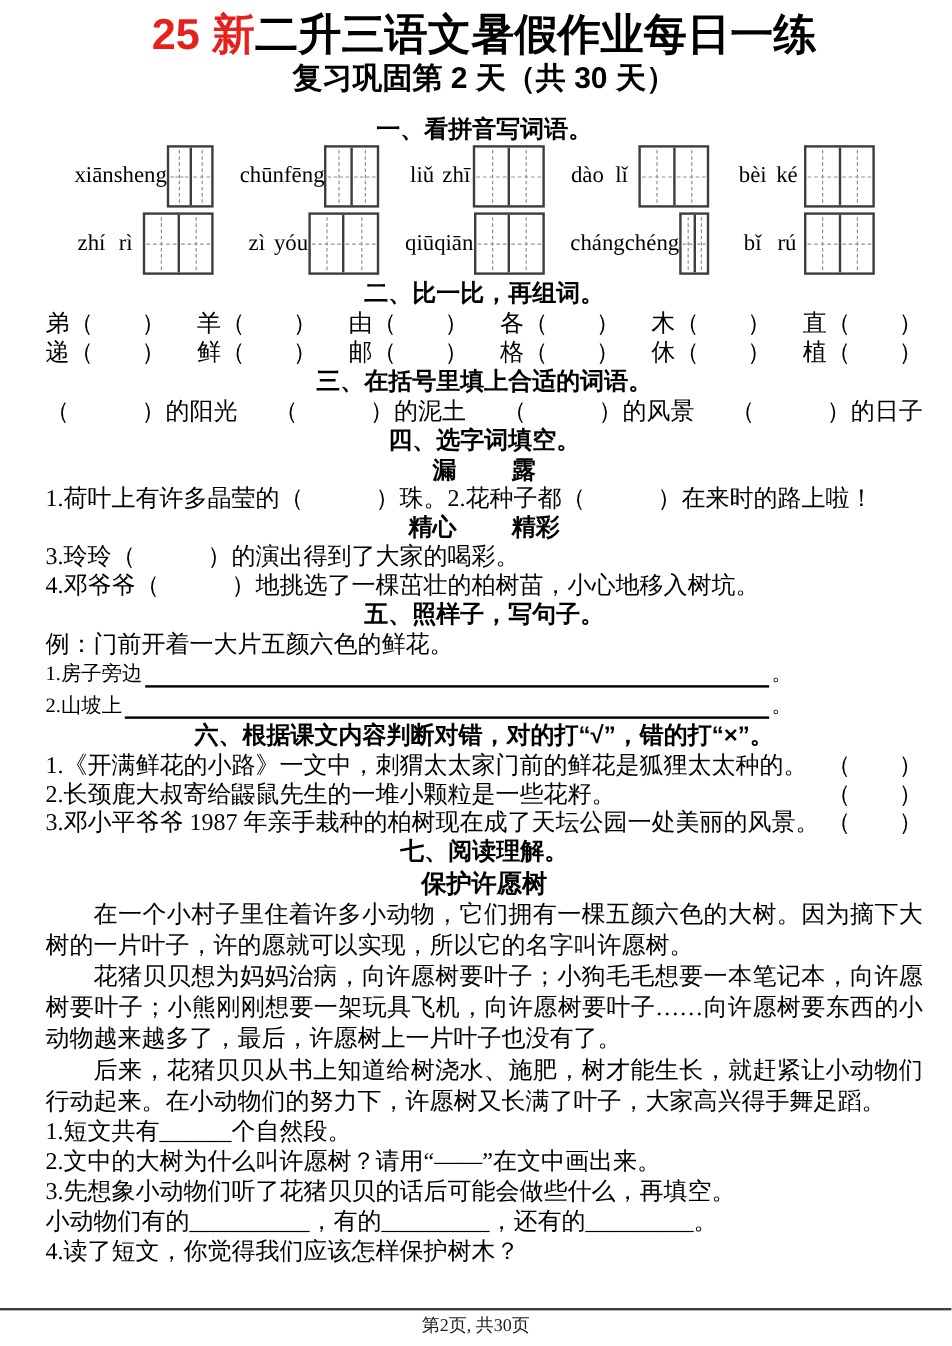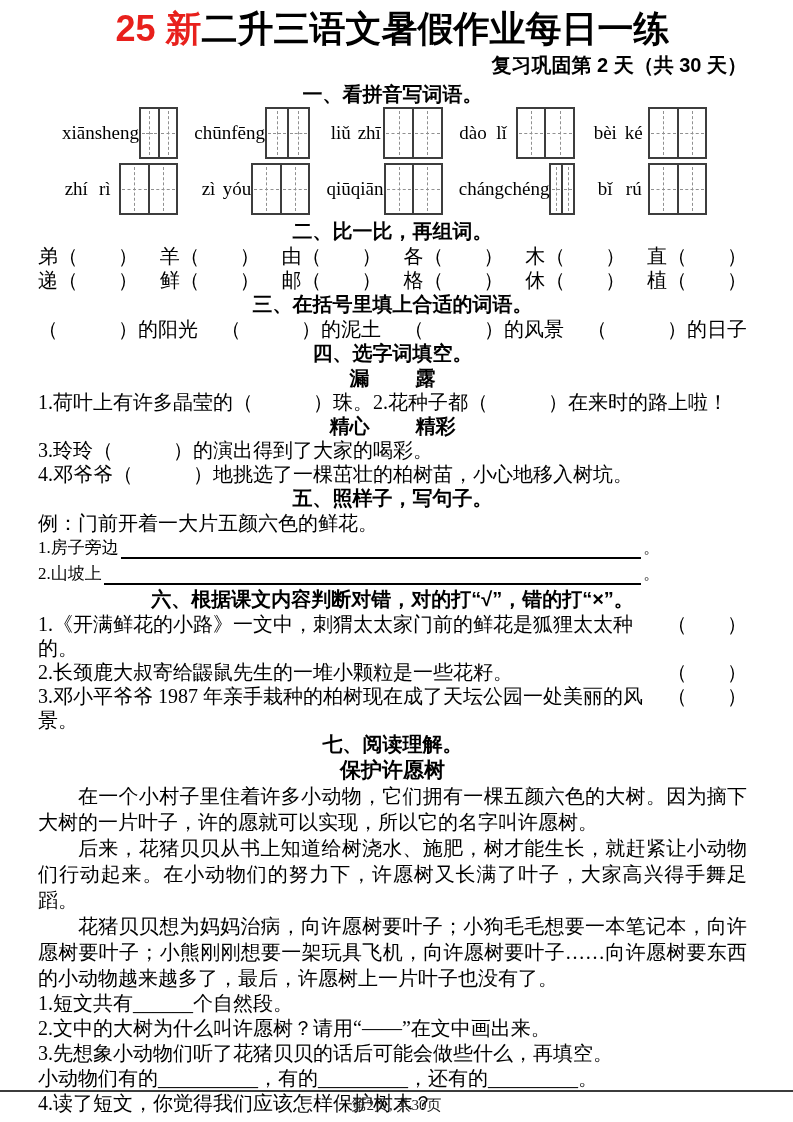--- a/index.html
+++ b/index.html
@@ -1,31 +1,31 @@
 <!DOCTYPE html>
 <html><head>
 <meta charset="utf-8">
 <style>
   html,body{margin:0;padding:0;}
   body{
     width:793px;height:1122px;overflow:hidden;background:#ffffff;color:#000;
     font-family:"Liberation Serif","DejaVu Serif",serif;
     position:relative;
   }
-  .page{padding:8px 46px 0 38px;}
+  .page{padding:8px 24px 0 38px;}
 
   
   .doc-title{
     text-align:center;font-family:"Liberation Sans","DejaVu Sans",sans-serif;
     font-weight:bold;font-size:36px;line-height:42px;white-space:nowrap;
   }
   .doc-title .red{color:#e8201c;}
   .doc-subtitle{
-    text-align:right;font-family:"Liberation Sans","DejaVu Sans",sans-serif;
-    font-weight:bold;font-size:20px;line-height:30px;margin-bottom:2px;
+    text-align:center;font-family:"Liberation Sans","DejaVu Sans",sans-serif;
+    font-weight:bold;font-size:25px;line-height:30px;margin-bottom:16px;
   }
 
   
   .sec-h{
     font-family:"Liberation Sans","DejaVu Sans",sans-serif;
     font-weight:bold;font-size:20px;line-height:25px;text-align:center;
   }
 
   
   .pin-row{display:flex;justify-content:space-between;margin:0 40px 4px 24px;}
@@ -243,22 +243,22 @@
   </div>
   <div class="judge-line">
     <span>3.邓小平爷爷 1987 年亲手栽种的柏树现在成了天坛公园一处美丽的风景。</span>
       <span class="sp"></span>
       <span>（　　）</span>
   </div>
 
   <div class="sec-h">七、阅读理解。</div>
   <div class="passage-title">保护许愿树</div>
   <p class="passage">在一个小村子里住着许多小动物，它们拥有一棵五颜六色的大树。因为摘下大树的一片叶子，许的愿就可以实现，所以它的名字叫许愿树。</p>
+  <p class="passage">花猪贝贝想为妈妈治病，向许愿树要叶子；小狗毛毛想要一本笔记本，向许愿树要叶子；小熊刚刚想要一架玩具飞机，向许愿树要叶子……向许愿树要东西的小动物越来越多了，最后，许愿树上一片叶子也没有了。</p>
   <p class="passage">后来，花猪贝贝从书上知道给树浇水、施肥，树才能生长，就赶紧让小动物们行动起来。在小动物们的努力下，许愿树又长满了叶子，大家高兴得手舞足蹈。</p>
-  <p class="passage">花猪贝贝想为妈妈治病，向许愿树要叶子；小狗毛毛想要一本笔记本，向许愿树要叶子；小熊刚刚想要一架玩具飞机，向许愿树要叶子……向许愿树要东西的小动物越来越多了，最后，许愿树上一片叶子也没有了。</p>
   <div class="q-line">1.短文共有______个自然段。</div>
   <div class="q-line">2.文中的大树为什么叫许愿树？请用“——”在文中画出来。</div>
   <div class="q-line">3.先想象小动物们听了花猪贝贝的话后可能会做些什么，再填空。</div>
   <div class="q-line">小动物们有的__________，有的_________，还有的_________。</div>
   <div class="q-line">4.读了短文，你觉得我们应该怎样保护树木？</div>
 
 </div>
 
 <div class="footer">
   <span>第2页, 共30页</span>

